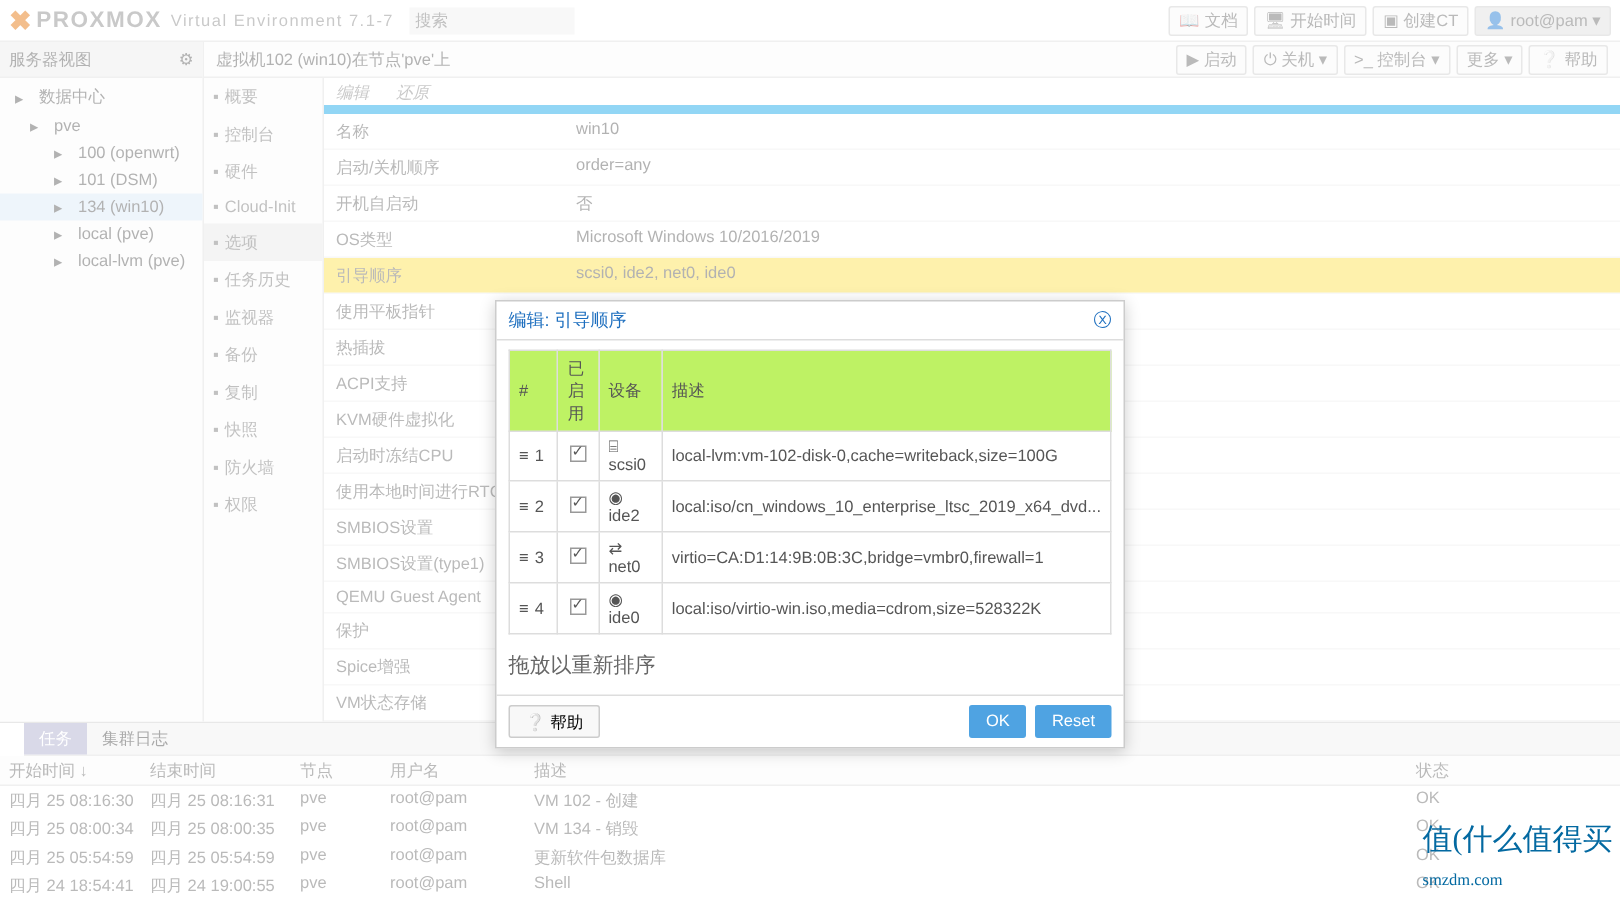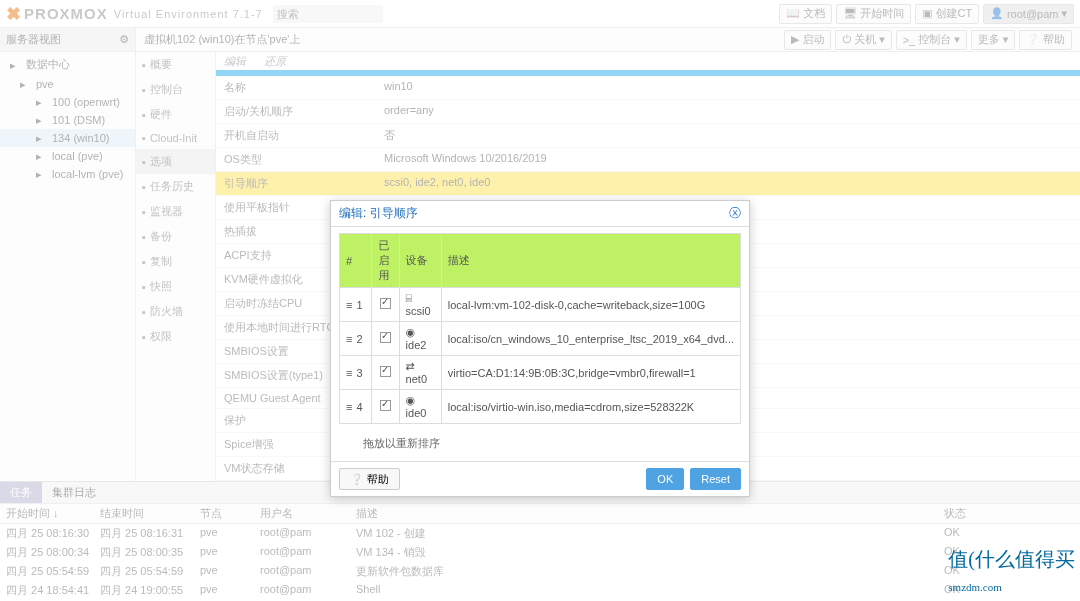--- a/index.html
+++ b/index.html
@@ -28,40 +28,40 @@
 .vnav { width:80px; border-right:1px solid #ddd; background:#fafafa; }
 .vnav-item { padding:5px 6px; display:flex; align-items:center; gap:4px; font-size:11px; color:#777; cursor:pointer; }
 .vnav-item.sel { background:#e6e6e6; }
 .props { flex:1; }
 .props-tools { height:24px; border-bottom:6px solid #0ea5e9; display:flex; align-items:center; padding:0 8px; gap:18px; font-size:11px; color:#888;font-style:italic; }
 .prop-row { display:flex; padding:4px 8px; border-bottom:1px solid #f0f0f0; font-size:11px; }
 .prop-row.hl { background:#fde047; }
 .prop-k { width:160px; color:#666; }
 .prop-v { flex:1; color:#555; }
 .bottom { height:120px; border-top:1px solid #ccc; display:flex; flex-direction:column; }
-.btabs { display:flex; background:#f0f0f0; border-bottom:1px solid #ddd; }
+.btabs { display:flex; background:#f0f0f0; border-bottom:1px solid #ddd;margin-left:16px; }
 .btab { padding:3px 10px; font-size:11px; color:#444; cursor:pointer; }
 .btab.sel { background:#aac; color:#fff; }
 .bhead, .brow { display:flex; padding:2px 6px; font-size:11px; color:#666; }
 .bhead { border-bottom:1px solid #ddd; background:#fafafa; }
 .bc1 { width:94px; } .bc2 { width:100px; } .bc3 { width:60px; } .bc4 { width:96px; } .bc5 { flex:1; } .bc6 { width:130px; }
 .washout { position:absolute; inset:0; background:rgba(255,255,255,0.55); pointer-events:none; }
 .wm { position:absolute; right:5px; bottom:5px; font-size:20px; color:#0369a1; z-index:30; font-family:"KaiTi",serif; }
 .wm .sm { font-size:11px;text-align:center; }
 .modal-wrap { position:absolute; inset:0; display:flex; align-items:flex-start; justify-content:center; z-index:20; }
 .modal { margin-top:200px; width:420px; background:#fff; border:1px solid #ccc; box-shadow:0 2px 10px rgba(0,0,0,0.2); }
 .modal-h { height:26px; border-bottom:1px solid #ddd; display:flex; align-items:center; justify-content:space-between; padding:0 8px; font-size:12px; color:#1e6fbf; }
 .modal-h .close { color:#1e6fbf; cursor:pointer; }
 .mtable { width:100%; border-collapse:collapse; font-size:11px; }
 .mtable th, .mtable td { border:1px solid #ddd; padding:4px 6px; text-align:left; color:#555; }
 .mtable th { background:#bef264; font-weight:normal; }
 .chk { width:11px; height:11px; border:1px solid #999; display:inline-block; position:relative; }
 .chk::after { content:"✓"; position:absolute; top:-3px; left:0; font-size:10px; color:#555; }
 .modal-body { padding:6px 8px; }
-.modal-note { padding:6px 8px 10px; font-size:11px; color:#666;margin-left:24px; }
+.modal-note { padding:6px 8px 10px; font-size:14px; color:#666; }
 .modal-f { border-top:1px solid #ddd; padding:6px 8px; display:flex; gap:6px; align-items:center; }
 .mfbtn { height:22px; border:1px solid #ccc; background:#f8f8f8; border-radius:2px; padding:0 10px; font-size:11px; cursor:pointer; }
 .mfbtn.pri { background:#4fa3e2; color:#fff; border-color:#4fa3e2; }
 .sp { flex:1; }
 .grip { letter-spacing:-2px; }
 </style>
 </head>
 <body>
 
 <div class="header">

